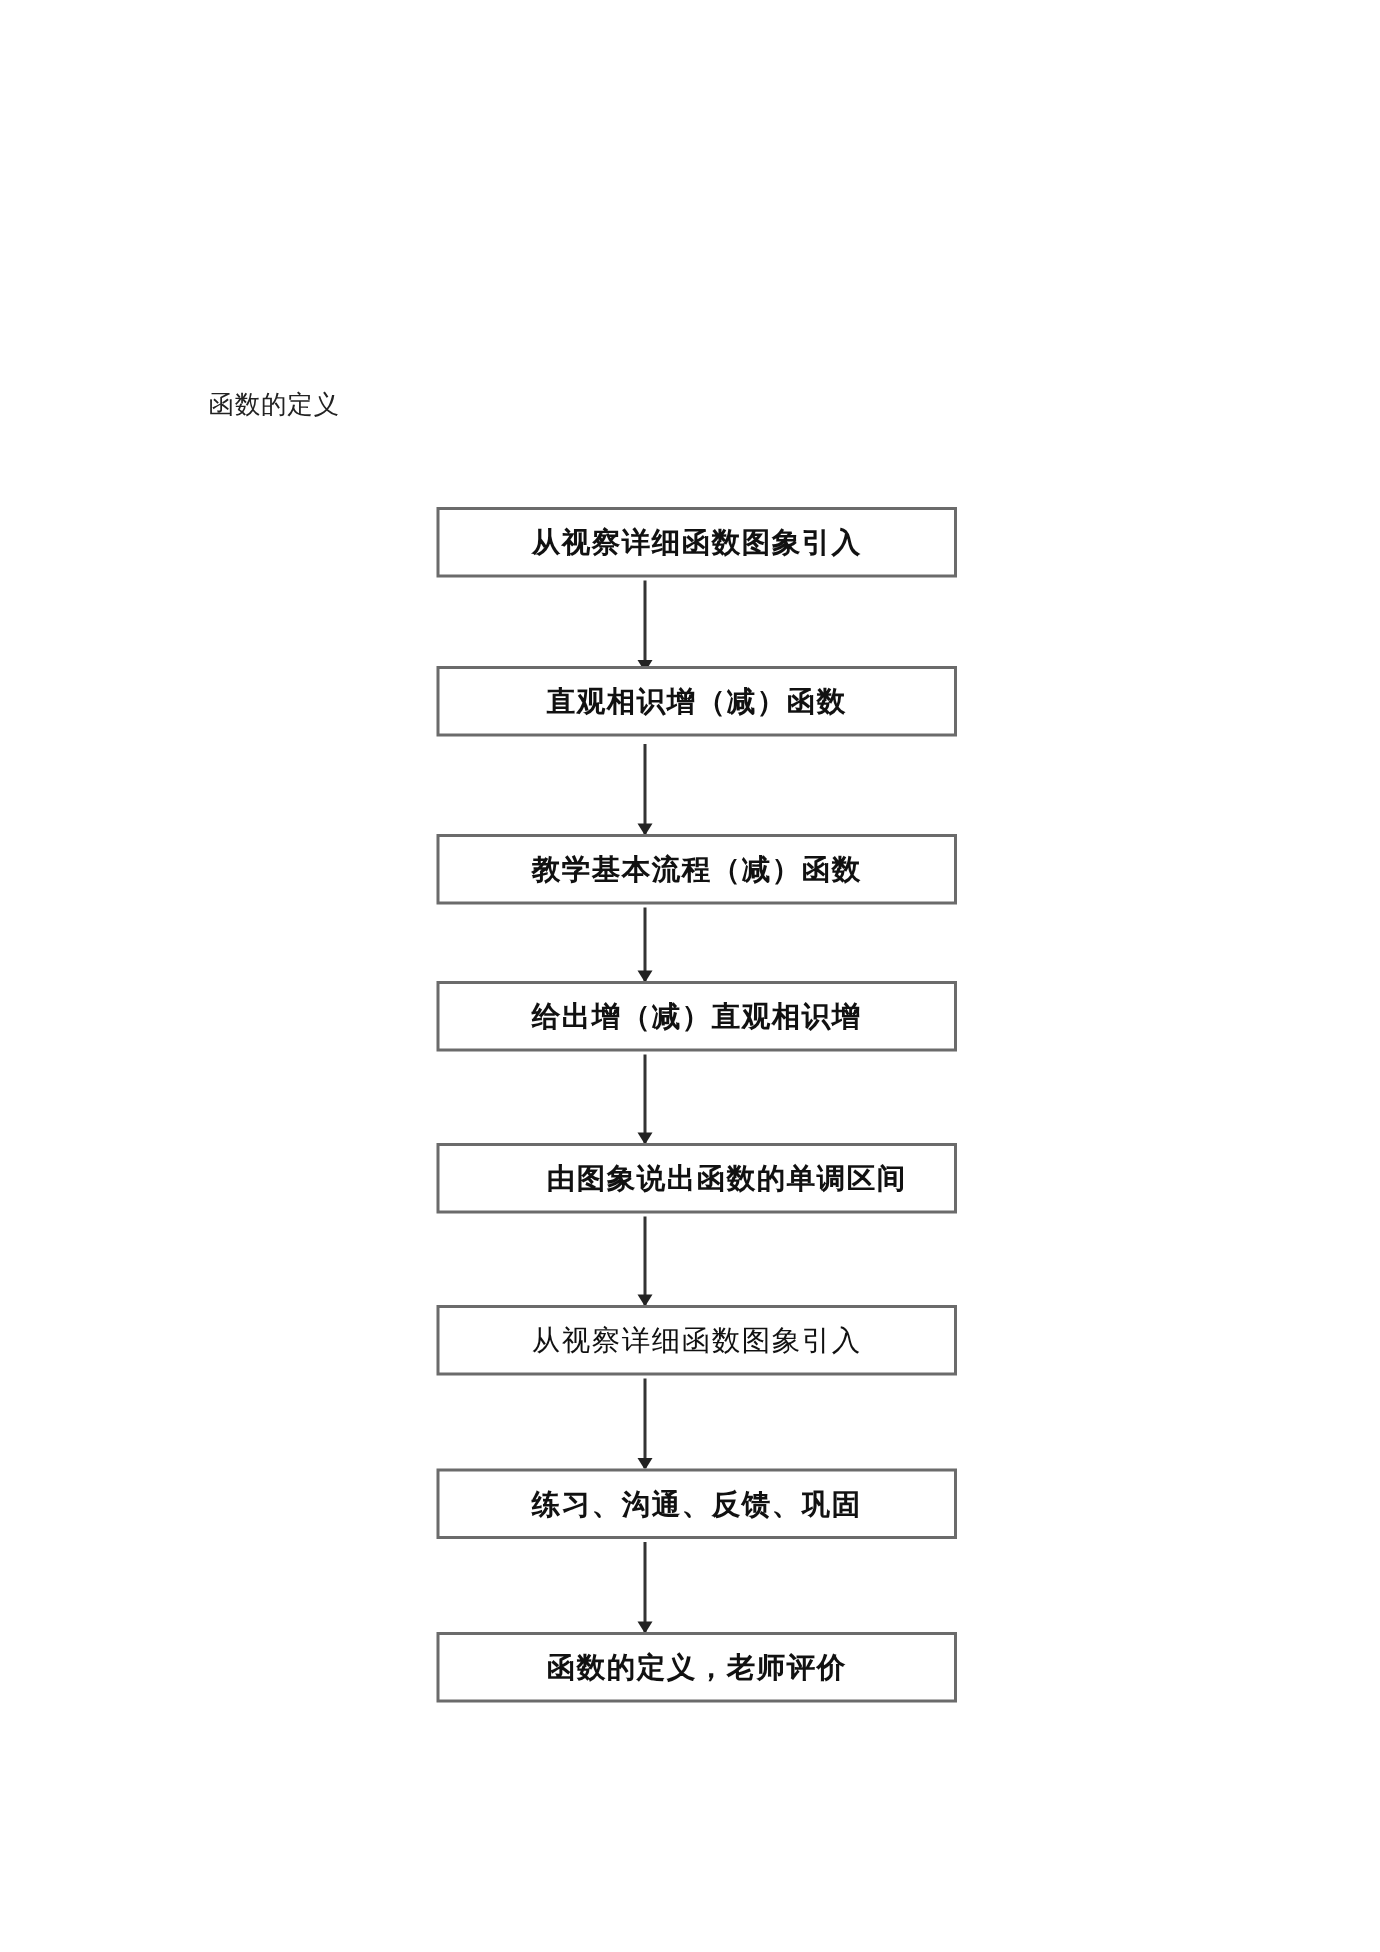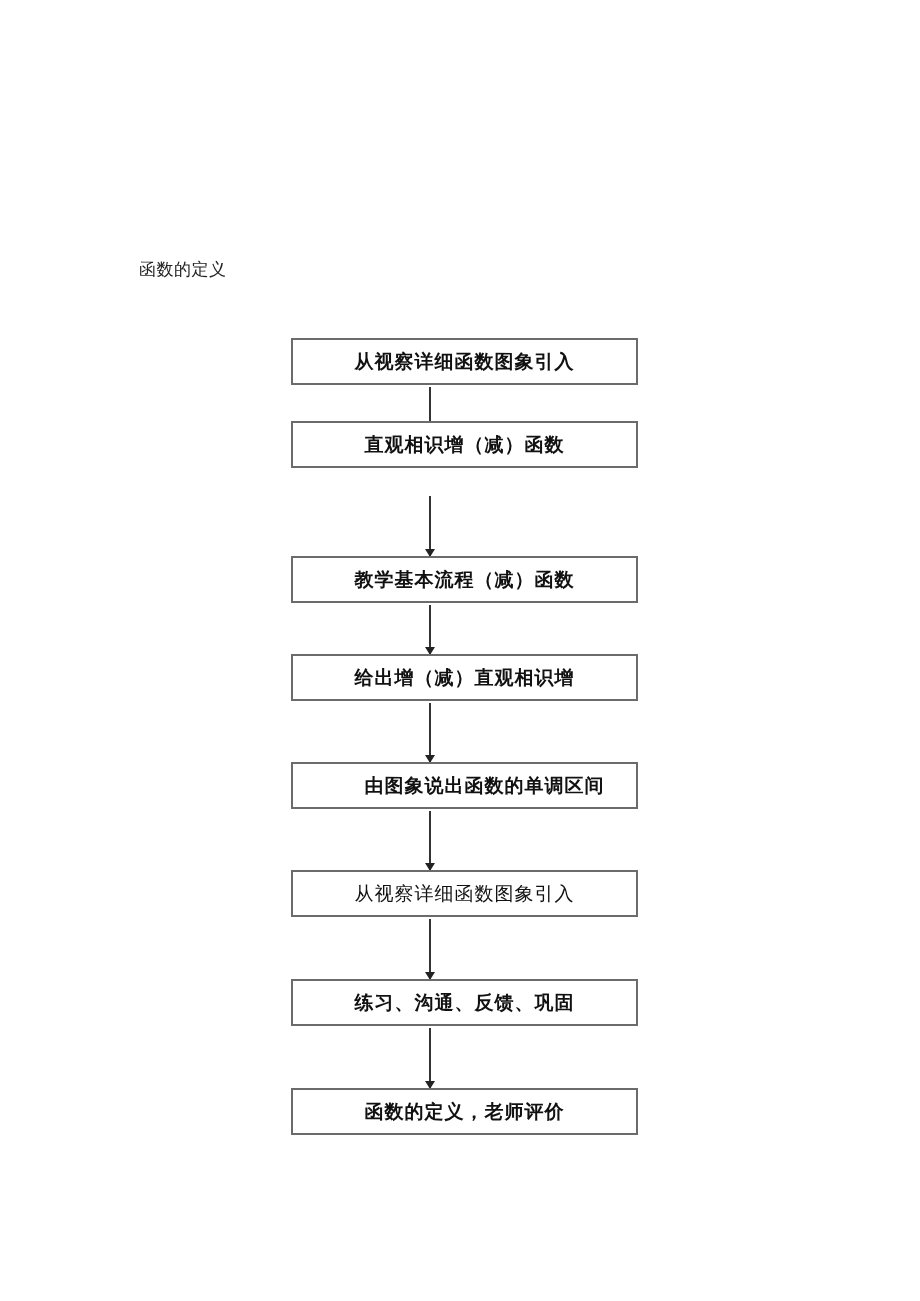--- a/index.html
+++ b/index.html
@@ -15,21 +15,21 @@
 <body>
 
 <div class="heading">函数的定义</div>
 
 <div>
   <div class="box bold" style="top:338px;">
       <span>从视察详细函数图象引入</span>
     </div>
   <div class="arrow" style="top:387px;height:60px;"></div>
 
-  <div class="box bold" style="top:421px;">
+  <div class="box bold" style="top:444px;">
       <span>直观相识增（减）函数</span>
     </div>
   <div class="arrow" style="top:496px;height:60px;"></div>
 
   <div class="box bold" style="top:556px;">
       <span>教学基本流程（减）函数</span>
     </div>
   <div class="arrow" style="top:605px;height:49px;"></div>
 
   <div class="box bold" style="top:654px;">

